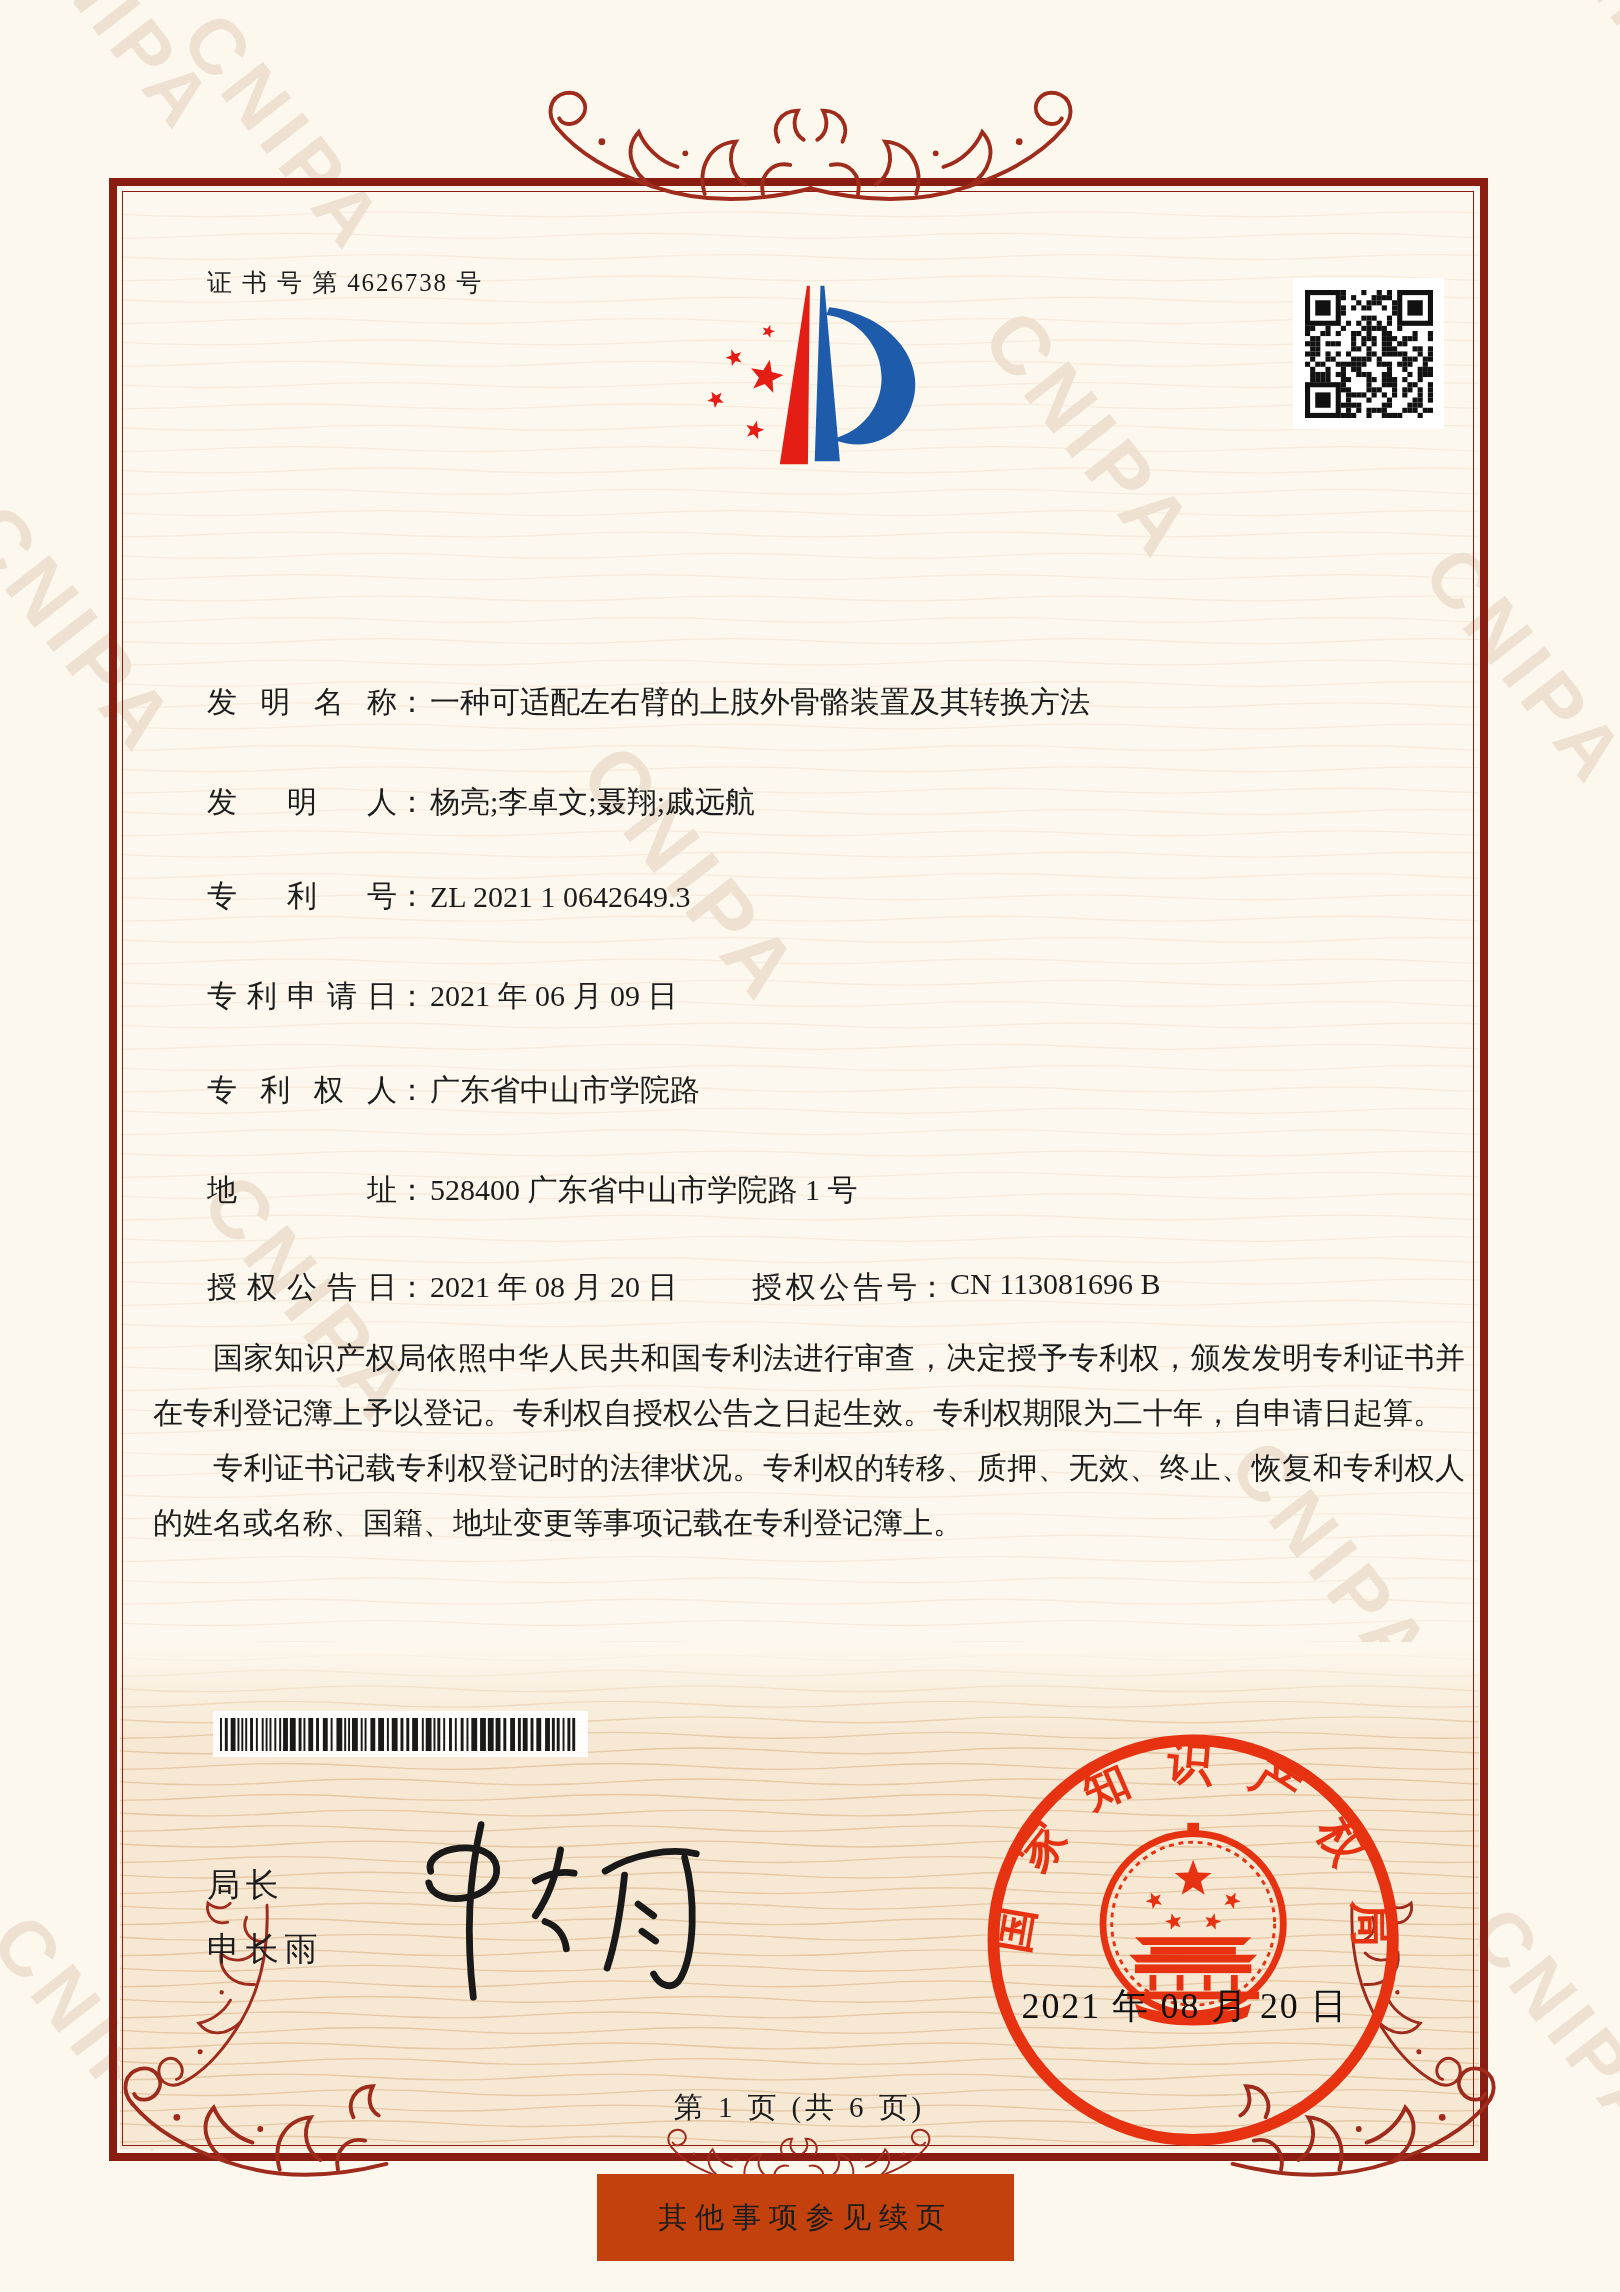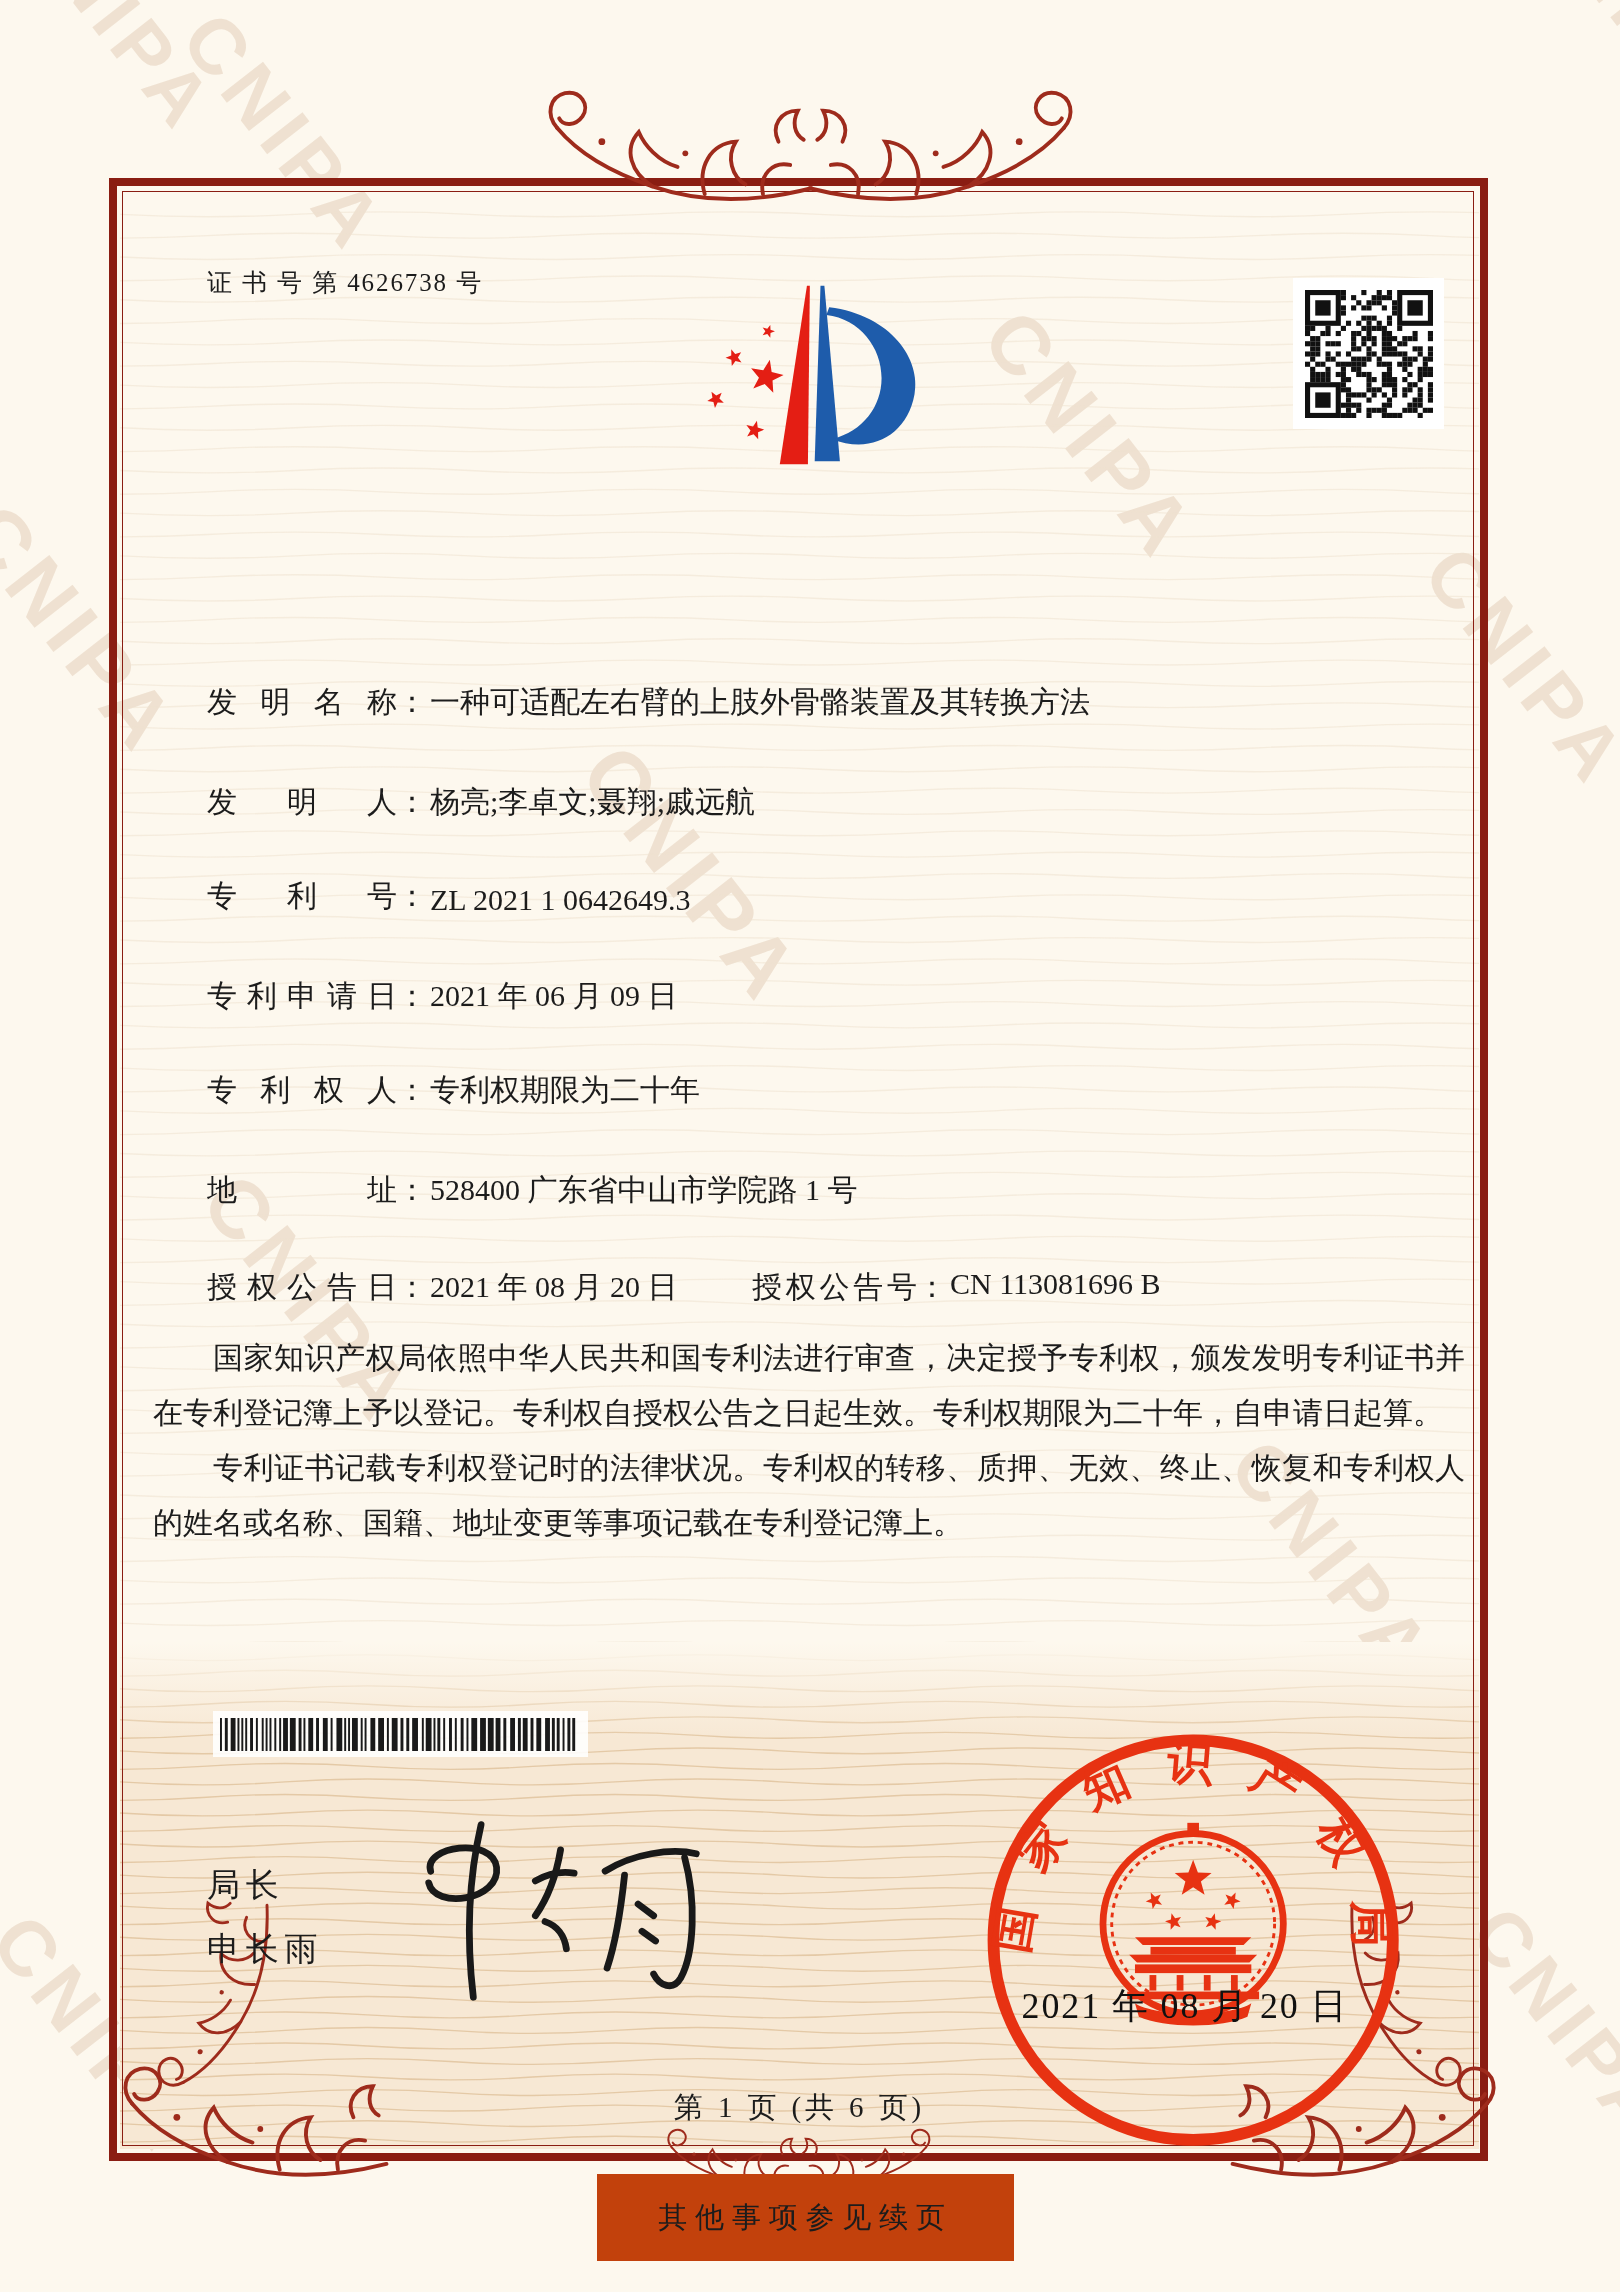--- a/index.html
+++ b/index.html
@@ -27,21 +27,21 @@
   .frame-outer{position:absolute; left:109px; top:178px; width:1363px; height:1967px; border:8.7px solid #8a1d12; z-index:2; pointer-events:none;}
   .frame-inner{position:absolute; left:122px; top:191px; width:1350px; height:1953px; border:1.9px solid #8a1d12; z-index:2; pointer-events:none;}
   .deco{position:absolute; left:0; top:0; z-index:3; pointer-events:none;}
   
   .cert-no{position:absolute; left:207px; top:266px; font-size:25px; letter-spacing:1.9px; z-index:4;}
   .logo{position:absolute; left:679px; top:270px; z-index:4;}
   .qr-box{position:absolute; left:1293px; top:278px; width:151px; height:151px; background:#fff; z-index:4;}
   .qr-box svg{position:absolute; left:11.6px; top:11.6px;}
   .title{position:absolute; left:109px; top:491px; width:1381px; margin:0 0 0 26px;
     text-align:center; font-size:65px; font-weight:500; letter-spacing:52px; z-index:4;}
-  .row{position:absolute; left:207px; display:flex; align-items:flex-end; font-size:30px; z-index:4; white-space:nowrap;}
+  .row{position:absolute; left:207px; display:flex; align-items:center; font-size:30px; z-index:4; white-space:nowrap;}
   .lbl{display:inline-block; width:190px; text-align:justify; text-align-last:justify;}
   .colon{display:inline-block; width:33px;}
   .grant2{position:absolute; left:545px; top:0; display:flex; white-space:nowrap;}
   .lbl2{display:inline-block; width:165px; text-align:justify; text-align-last:justify;}
   .paras{position:absolute; left:153px; top:1330px; width:1312px; font-size:30px; line-height:55px; text-align:justify; z-index:4;}
   .paras p{margin:0; text-indent:60px;}
   .bc-back{position:absolute; left:213px; top:1711px; width:375px; height:46px; background:#fff; opacity:.88; z-index:4;}
   .barcode{position:absolute; left:220px; top:1718px; z-index:5;}
   .cm-title{position:absolute; left:207px; top:1863px; font-size:33px; z-index:5; letter-spacing:5.8px;}
   .cm-name{position:absolute; left:207px; top:1927px; font-size:33px; z-index:5; letter-spacing:5.8px;}
@@ -512,21 +512,21 @@
       <span class="val">ZL 2021 1 0642649.3</span>
   </div>
   <div class="row" style="top:976px">
     <span class="lbl">专利申请日</span>
       <span class="colon">：</span>
       <span class="val">2021 年 06 月 09 日</span>
   </div>
   <div class="row" style="top:1070px">
     <span class="lbl">专利权人</span>
       <span class="colon">：</span>
-      <span class="val">专利权期限为二十年</span>
+      <span class="val">广东省中山市学院路</span>
   </div>
   <div class="row" style="top:1170px">
     <span class="lbl">地址</span>
       <span class="colon">：</span>
       <span class="val">528400 广东省中山市学院路 1 号</span>
   </div>
   <div class="row" style="top:1267px">
     <span class="lbl">授权公告日</span>
       <span class="colon">：</span>
       <span class="val">2021 年 08 月 20 日</span>

